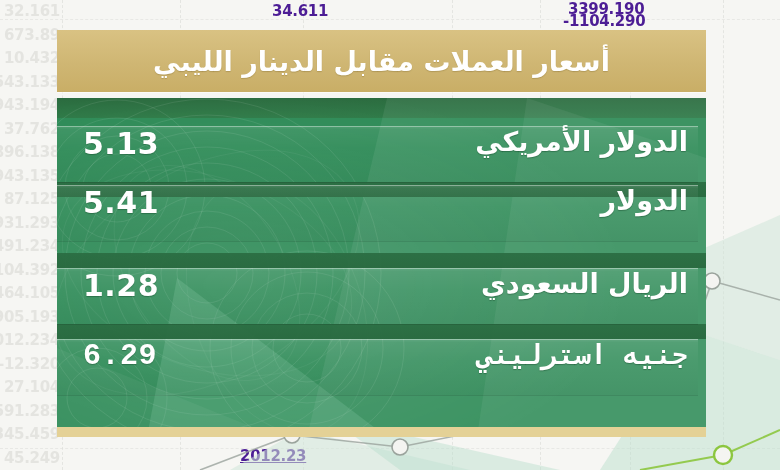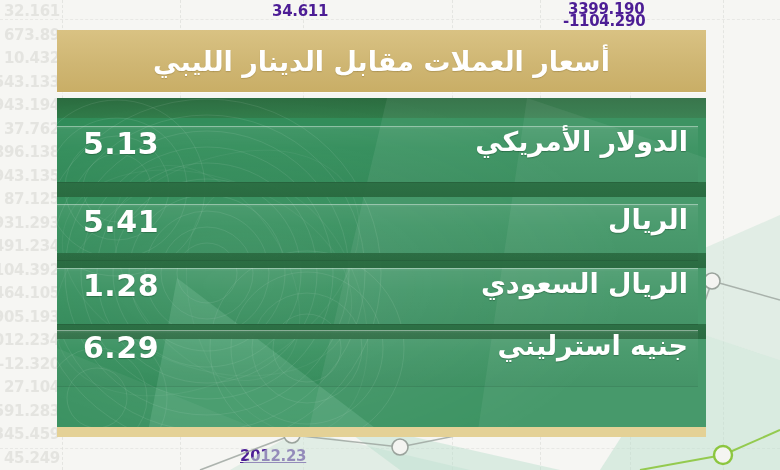--- a/index.html
+++ b/index.html
@@ -103,23 +103,23 @@
   }
   .row .spacer{flex:1 1 auto;}
   .row .name{
     color:#ffffff;font-size:27px;font-weight:700;
     direction:rtl;unicode-bidi:isolate;white-space:nowrap;
     text-shadow:0 1px 1px rgba(0,40,15,.30);
     flex:0 0 auto;
     margin-left:48px;
   }
   .row.r0{top:8px;}
-  .row.r1{top:86px;}
+  .row.r1{top:67px;}
   .row.r2{top:150px;}
-  .row.r3{top:212px;}
+  .row.r3{top:221px;font-family:Liberation Mono, monospace;}
 
   
   .row-gap{
     position:absolute;left:0;width:649px;height:15px;
     background:linear-gradient(180deg,#2b6e43 0%,#29693f 100%);
     opacity:.95;
   }
   .row-gap.g0{top:64px;}
   .row-gap.g1{top:135px;}
   .row-gap.g2{top:206px;}
@@ -249,21 +249,21 @@
 
       <div class="row r0">
         <span class="value">5.13</span>
         <span class="spacer"></span>
         <span class="name">الدولار الأمريكي</span>
       </div>
 
       <div class="row r1">
         <span class="value">5.41</span>
         <span class="spacer"></span>
-        <span class="name">الريال</span>
+        <span class="name">الدولار</span>
       </div>
 
       <div class="row r2">
         <span class="value">1.28</span>
         <span class="spacer"></span>
         <span class="name">الريال السعودي</span>
       </div>
 
       <div class="row r3">
         <span class="value">6.29</span>

